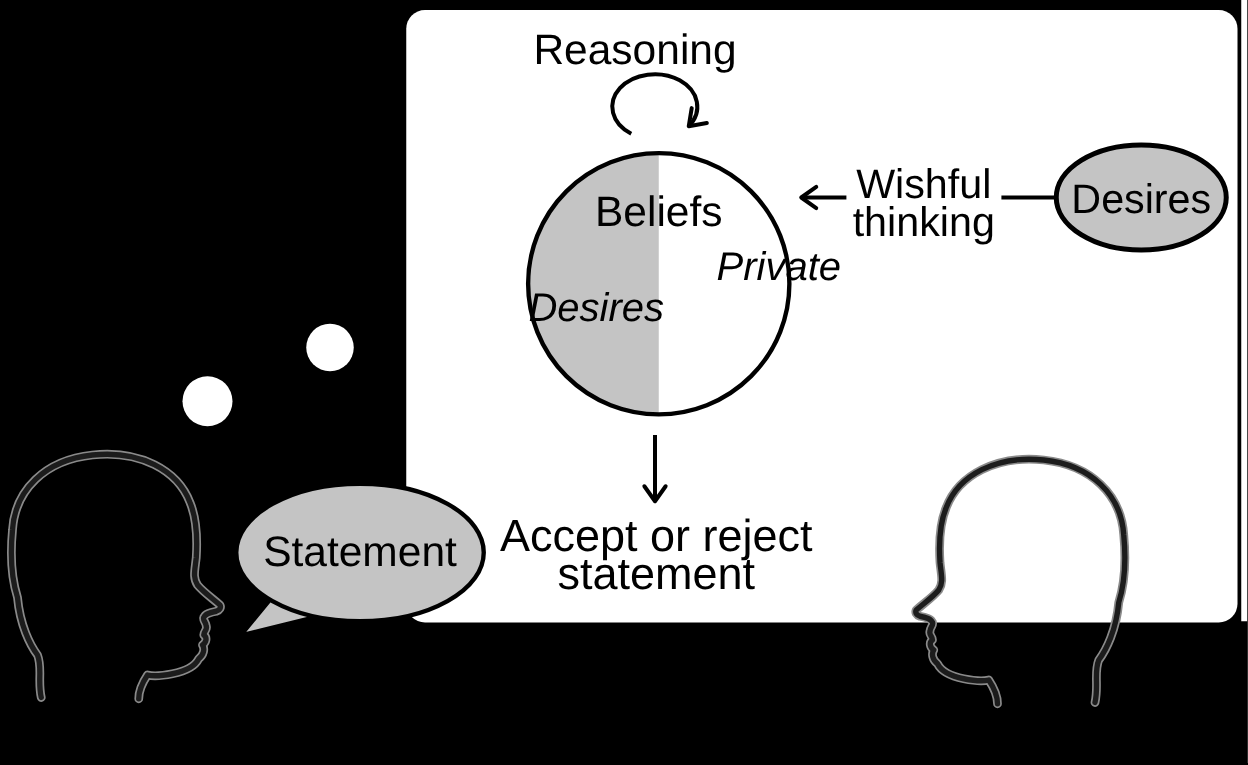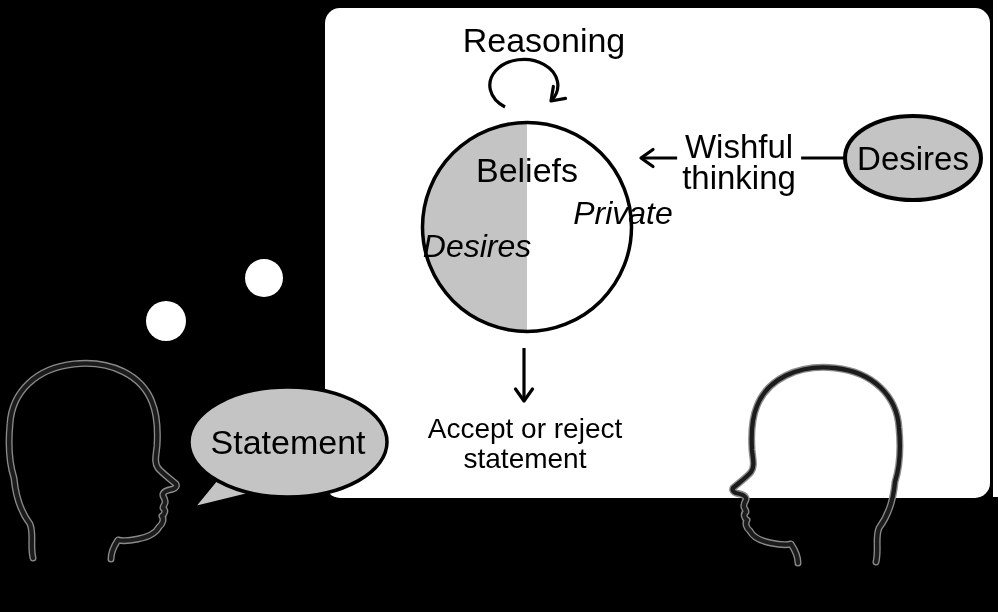--- a/index.html
+++ b/index.html
@@ -13,27 +13,27 @@
   }
   .margin-strip{
     position:absolute;right:0;top:0;width:5px;height:497px;background:#ffffff;
   }
   svg.layer{position:absolute;left:0;top:0;}
   .t{
     position:absolute;white-space:nowrap;color:#000;
     transform:translateX(-50%);line-height:1.08;
   }
   .t.center{text-align:center;}
-  .reasoning{left:544px;top:22px;font-size:34px;}
+  .reasoning{left:508px;top:22px;font-size:34px;}
   .beliefs{left:527px;top:152px;font-size:34px;}
   .private{left:576px;top:196px;font-size:32px;font-style:italic;margin-left:47px;}
   .shared{left:477px;top:229px;font-size:32px;font-style:italic;}
   .wishful{left:739px;top:131px;font-size:33px;line-height:31px;background:#ffffff;padding:0 5px;}
   .desires{left:913px;top:141px;font-size:33px;}
-  .accept{left:525px;top:414px;font-size:28px;line-height:30px;}
+  .accept{left:525px;top:414px;font-size:36px;line-height:30px;}
   .statement{left:288px;top:424px;font-size:34px;}
 </style>
 </head>
 <body>
 
 <div class="stage">
 
   <div class="panel"></div>
 
   <div class="margin-strip"></div>

